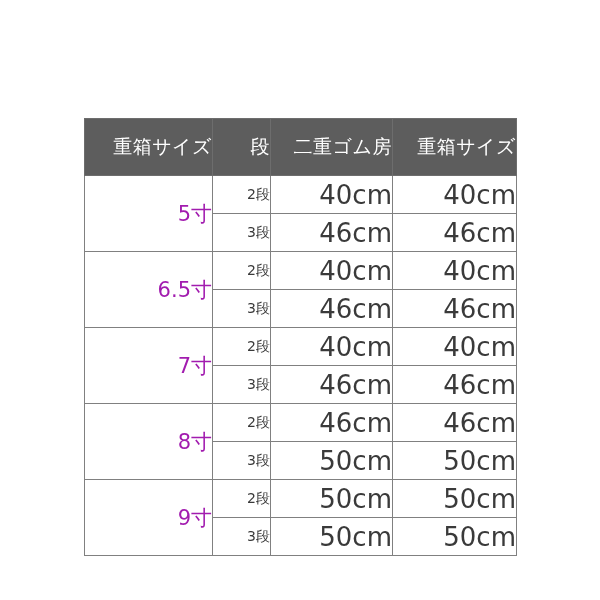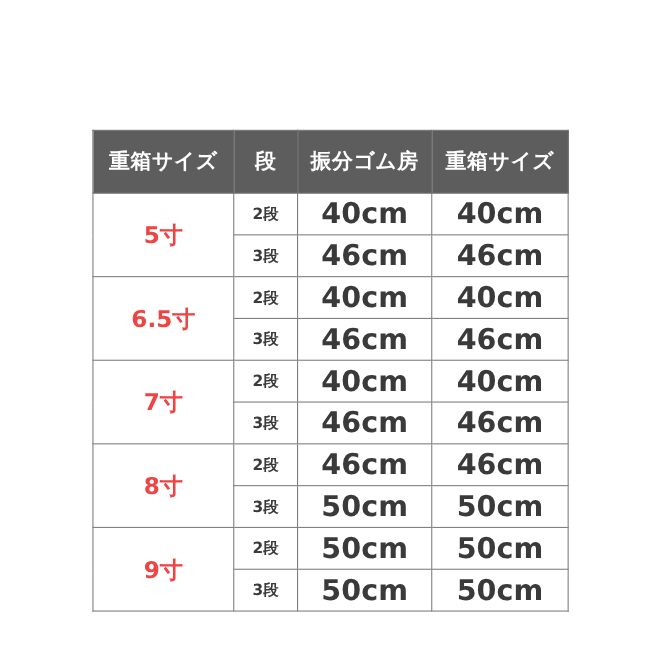--- a/index.html
+++ b/index.html
@@ -32,45 +32,45 @@
     background: #ffffff;
   }
   table.size-table col.c0 { width: 128px; }
   table.size-table col.c1 { width: 58px; }
   table.size-table col.c2 { width: 122px; }
   table.size-table col.c3 { width: 124px; }
 
   table.size-table th,
   table.size-table td {
     border: 1px solid #808080;
-    text-align: center;
+    text-align: right;
     vertical-align: middle;
     color: #3a3a3a;
-    font-weight: bold;
+    font-weight: normal;
     padding: 0;
   }
   table.size-table thead th {
     background: #5d5d5d;
     color: #ffffff;
     height: 56px;
     font-size: 19px;
     letter-spacing: 0.5px;
     border-color: #6d6d6d;
   }
   table.size-table thead th.head-step {
     font-size: 19px;
   }
   table.size-table tbody td {
     height: 37px;
     font-size: 21px;
     background: #ffffff;
   }
   table.size-table tbody td.size-cell {
     font-size: 21px;
-    color: #ef4444;
+    color: #a21caf;
   }
   table.size-table tbody td.step-cell {
     font-size: 14px;
   }
   table.size-table tbody td.val-cell {
     font-size: 26px;
     letter-spacing: 0px;
   }
 </style>
 </head>
@@ -82,21 +82,21 @@
       <colgroup>
         <col class="c0">
         <col class="c1">
         <col class="c2">
         <col class="c3">
       </colgroup>
       <thead>
         <tr>
           <th class="head-size">重箱サイズ</th>
           <th class="head-step">段</th>
-          <th class="head-double">振分ゴム房</th>
+          <th class="head-double">二重ゴム房</th>
           <th class="head-split">重箱サイズ</th>
         </tr>
       </thead>
       <tbody>
 
         <tr>
           <td class="size-cell" rowspan="2">5寸</td>
           <td class="step-cell">2段</td>
           <td class="val-cell">40cm</td>
           <td class="val-cell">40cm</td>

